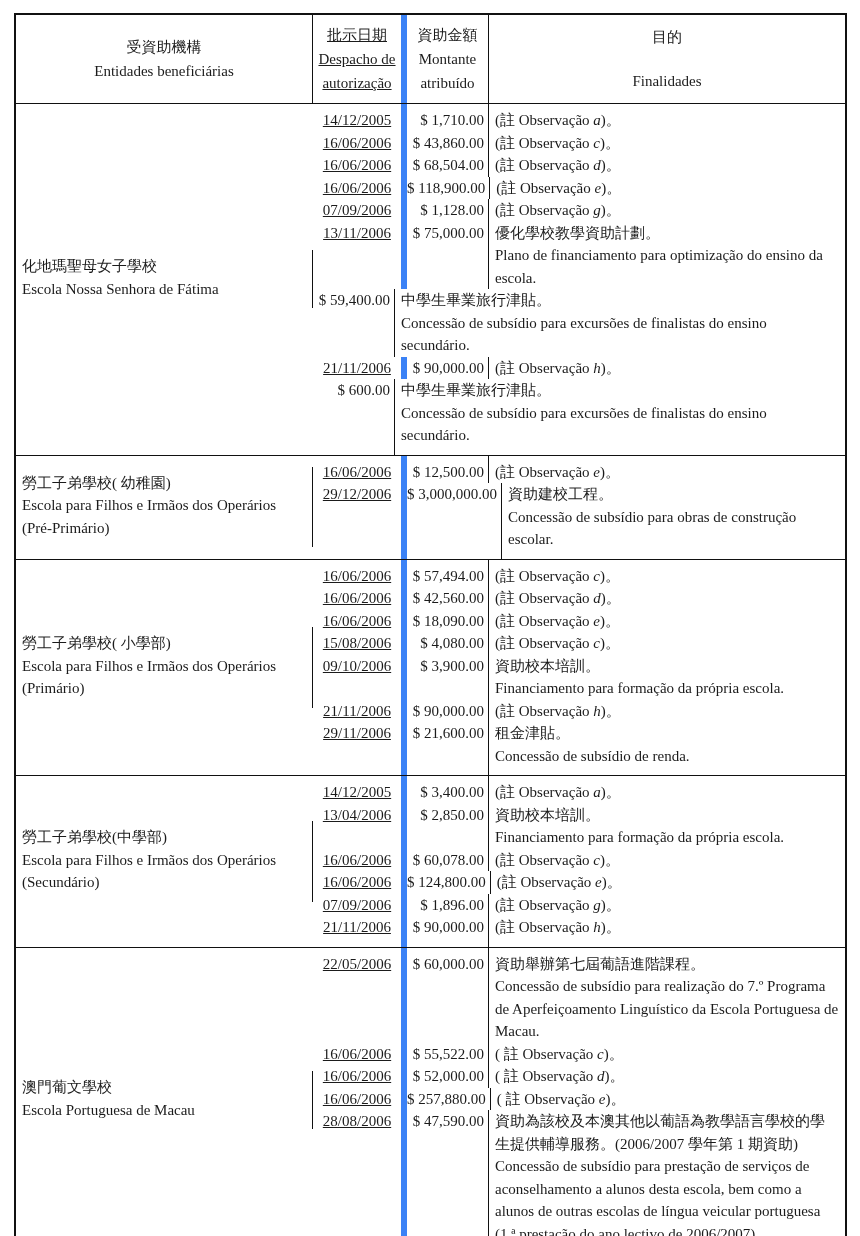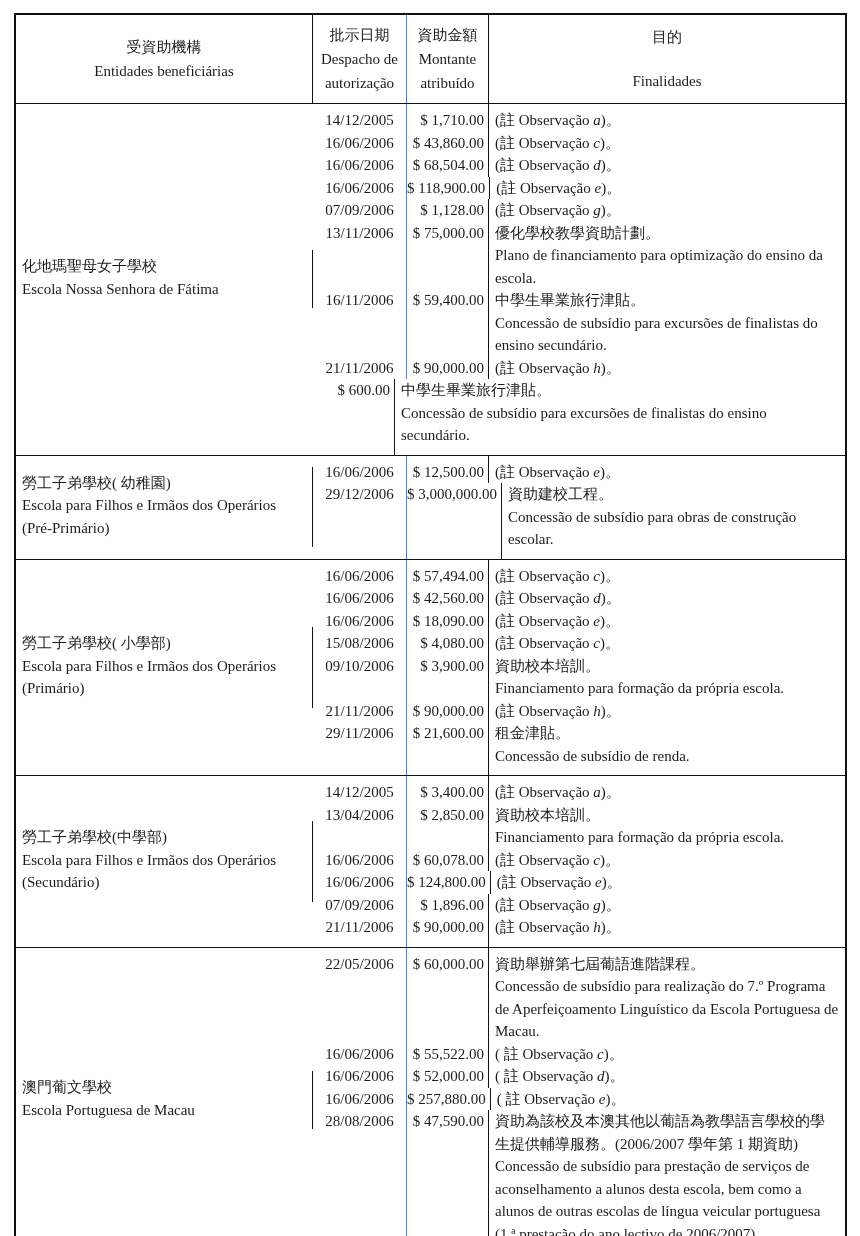--- a/index.html
+++ b/index.html
@@ -55,22 +55,23 @@
     padding: 5px 6px 8px 6px;
   }
   .th.col-entity { padding: 20px 2px; }
   .rows { flex: 1 1 auto; display: flex; flex-direction: column; }
   .row { display: flex; align-items: stretch; flex: 1 0 auto; }
   .cell {
     box-sizing: border-box;
   }
   .col-date {
     flex: 0 0 94px;
-    border-right: 1px solid #3b82f6;
+    border-right: 6px solid #3b82f6;
     text-align: center;
+    text-decoration: underline;
   }
   .col-amount {
     flex: 0 0 82px;
     border-right: 1px solid #111;
     text-align: right;
     padding-right: 4px;
     white-space: nowrap;
   }
   .col-purpose {
     flex: 1 1 auto;
@@ -155,21 +156,20 @@
             </div>
             <div class="row">
               <div class="cell col-date">13/11/2006</div>
               <div class="cell col-amount">$ 75,000.00</div>
               <div class="cell col-purpose">
                 <div class="purpose-line">優化學校教學資助計劃。</div>
                 <div class="purpose-line">Plano de financiamento para optimização do ensino da escola.</div>
               </div>
             </div>
             <div class="row">
-              <div class="cell col-date">16/11/2006</div>
               <div class="cell col-amount">$ 59,400.00</div>
               <div class="cell col-purpose">
                 <div class="purpose-line">中學生畢業旅行津貼。</div>
                 <div class="purpose-line">Concessão de subsídio para excursões de finalistas do ensino secundário.</div>
               </div>
             </div>
             <div class="row">
               <div class="cell col-date">21/11/2006</div>
               <div class="cell col-amount">$ 90,000.00</div>
               <div class="cell col-purpose">

